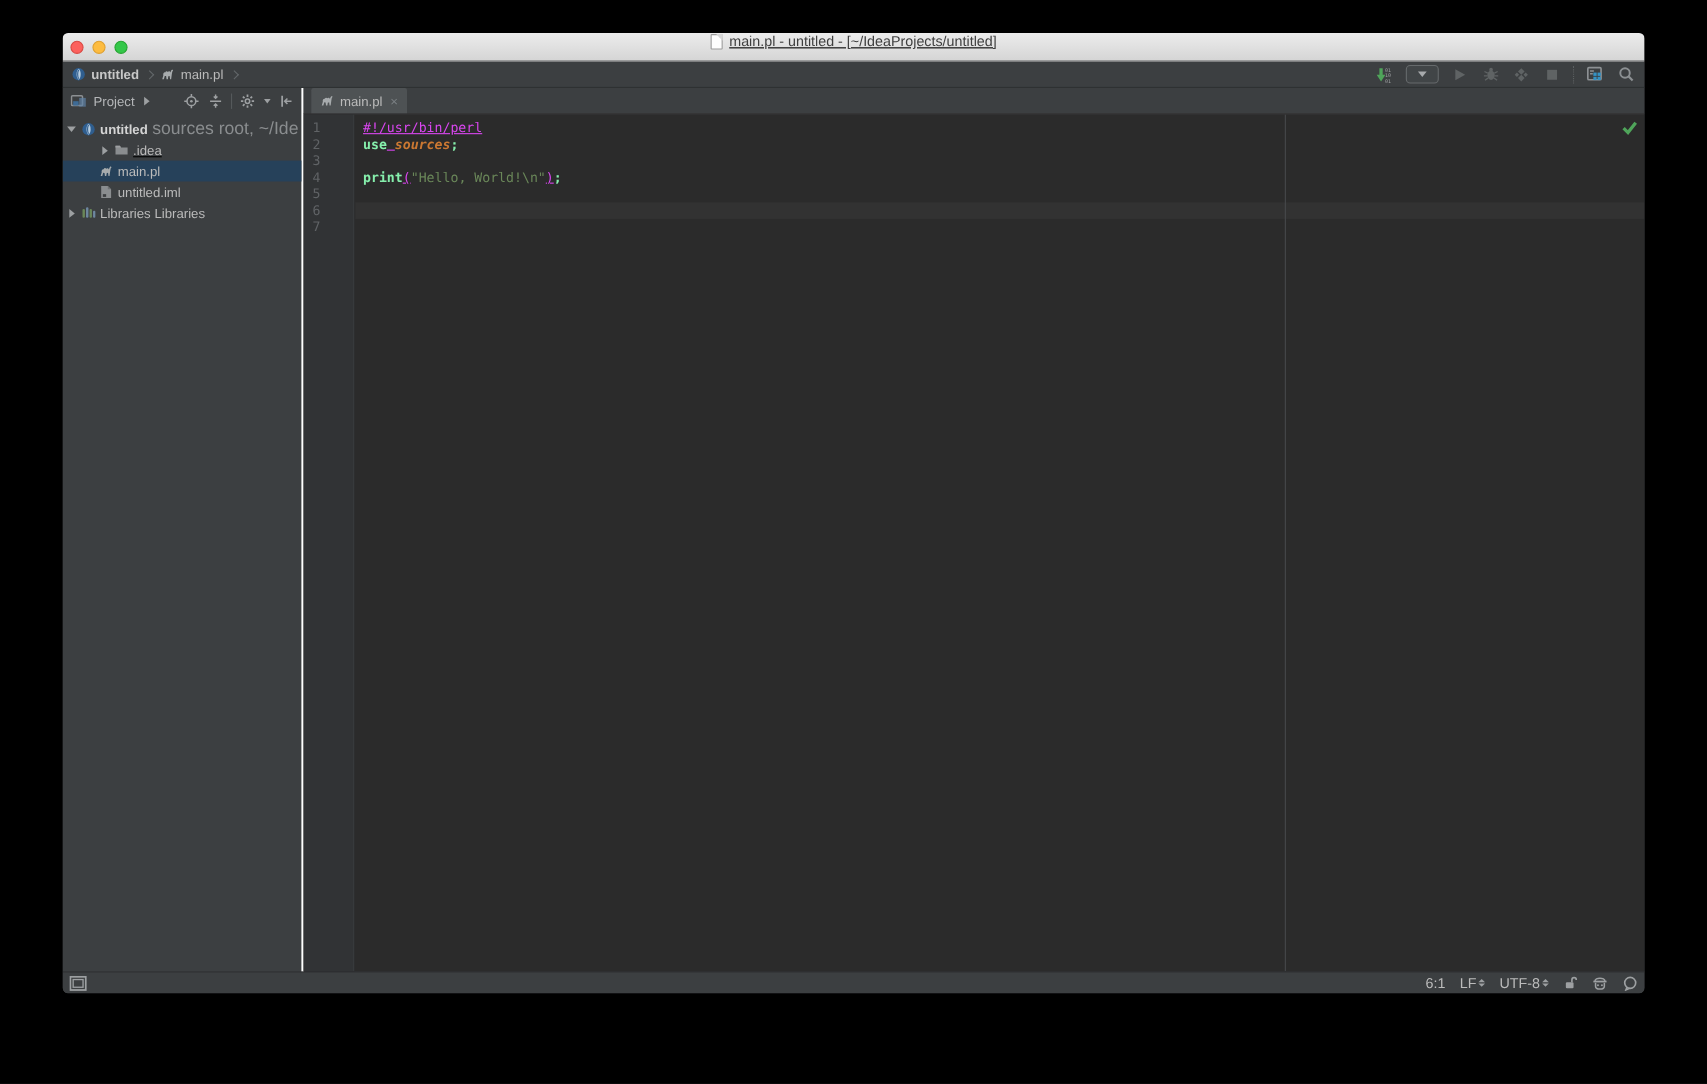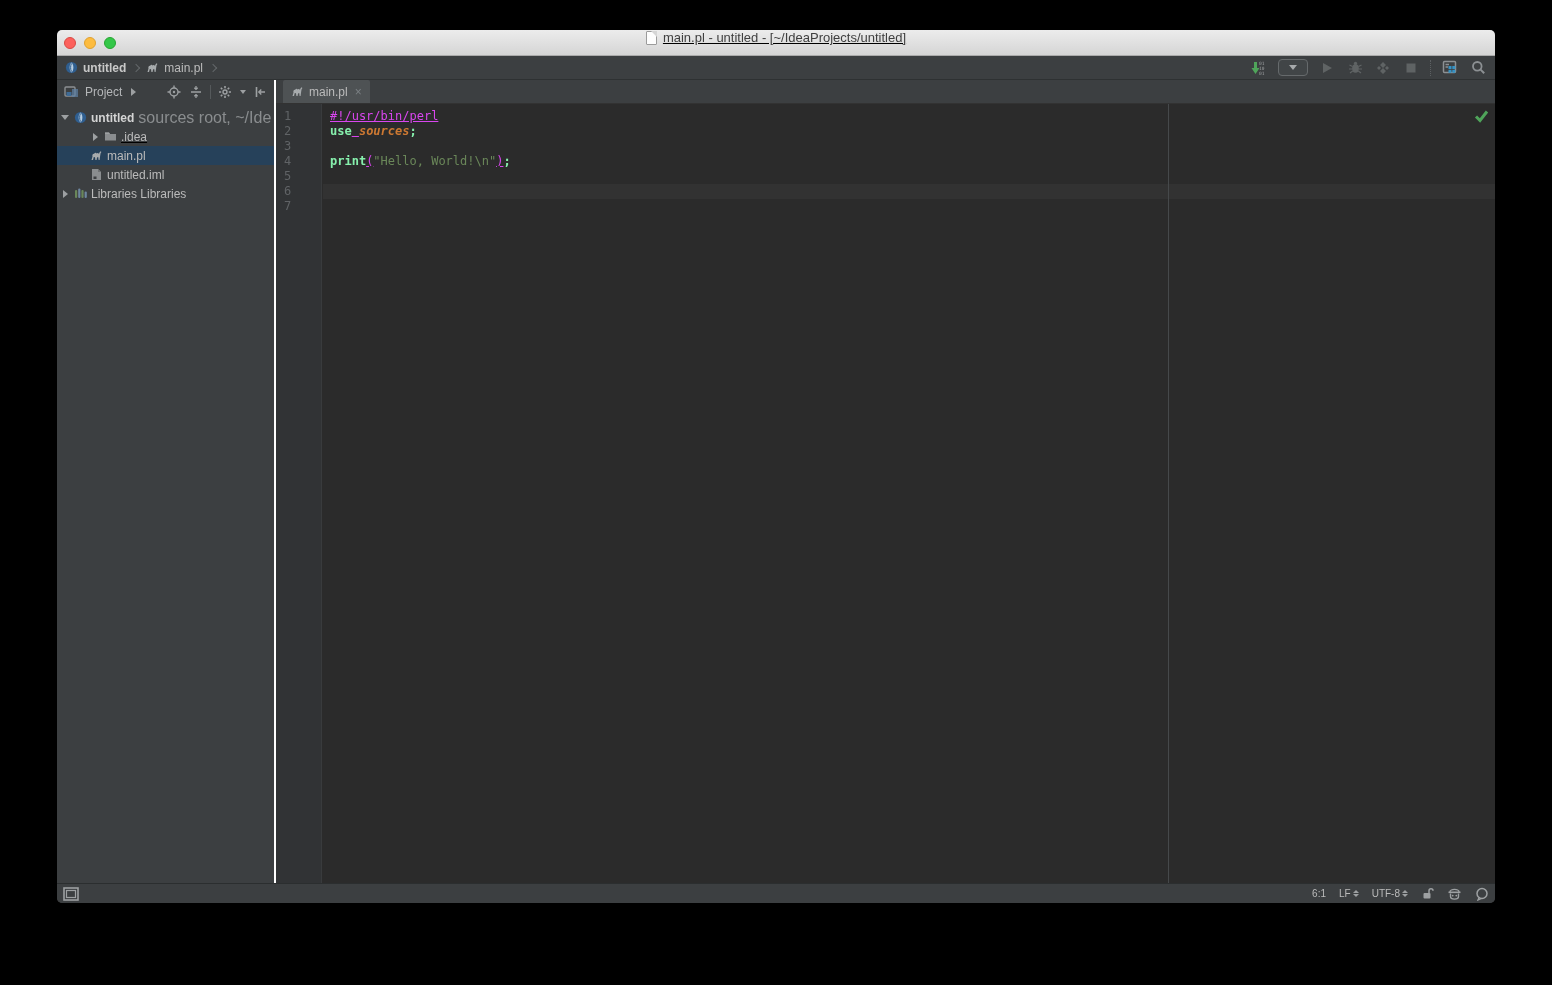--- a/index.html
+++ b/index.html
@@ -92,21 +92,21 @@
   .s-bareword { color:#7F9272; }
   .s-string  { color:#6A8759; }
   .check { position:absolute; top:5px; right:6px; }
 
   
   .statusbar { height:20px; background:#3C3F41; border-top:1px solid #2B2E2F;
                display:flex; align-items:center; padding:0 6px; }
   .sb-left { display:flex; align-items:center; }
   .sb-spacer { flex:1; }
   .sb-right { display:flex; align-items:center; gap:13px; }
-  .sb-text { font-size:10px; color:#BBBBBB; }
+  .sb-text { font-size:13px; color:#BBBBBB; }
   .updown { display:inline-flex; flex-direction:column; gap:1px; margin-left:2px; vertical-align:middle; }
   .ud-up { width:0; height:0; border-left:3px solid transparent; border-right:3px solid transparent;
            border-bottom:3px solid #9DA0A2; }
   .ud-down { width:0; height:0; border-left:3px solid transparent; border-right:3px solid transparent;
              border-top:3px solid #9DA0A2; }
   .sb-item { display:flex; align-items:center; }
 </style>
 </head>
 <body>
 

